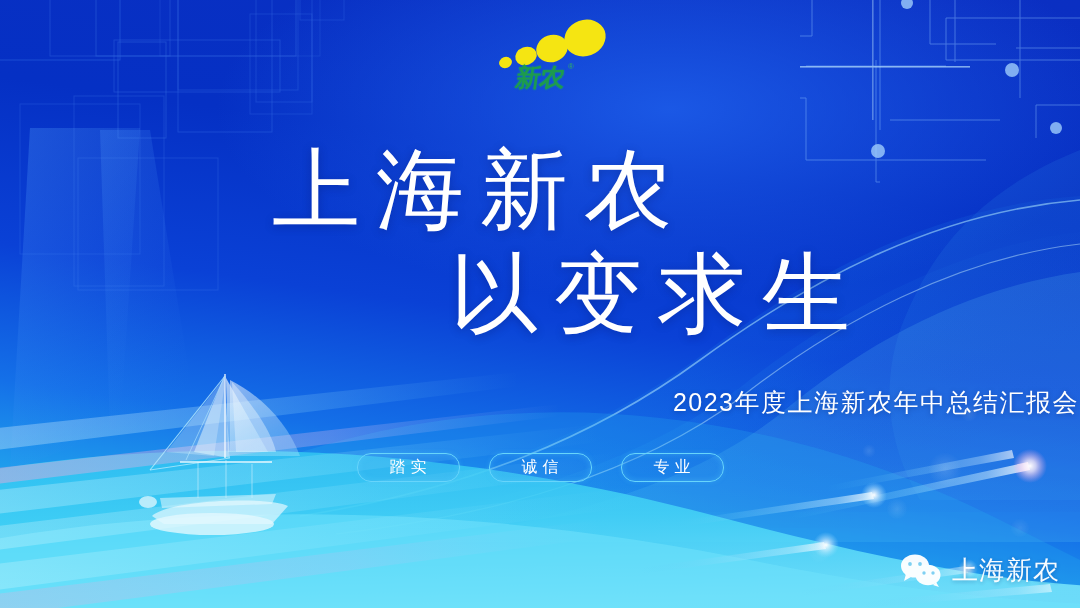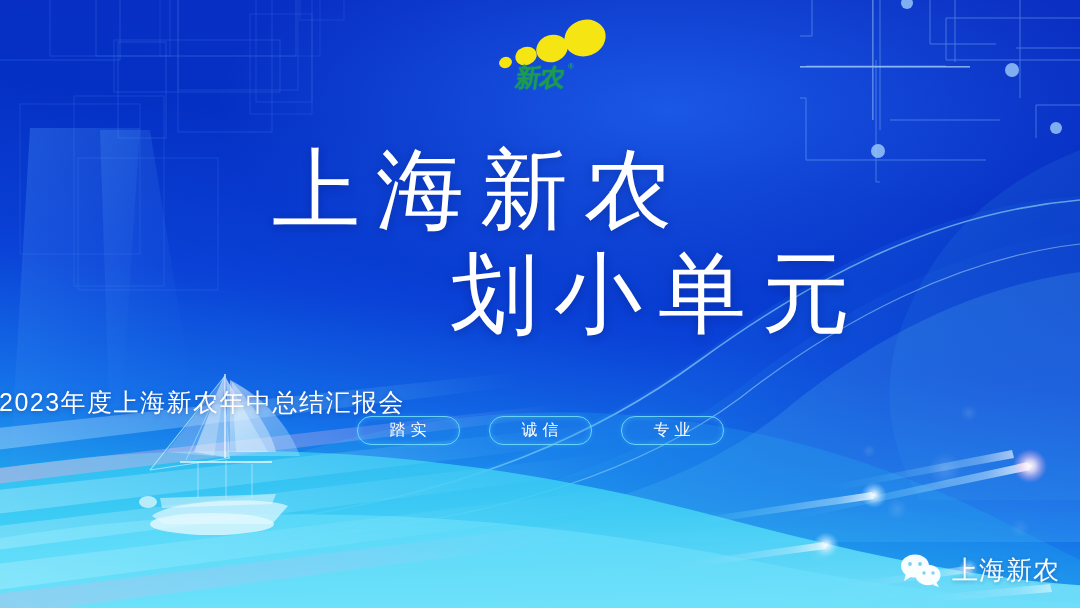--- a/index.html
+++ b/index.html
@@ -50,29 +50,29 @@
     line-height:1.02;
     white-space:nowrap;
     text-shadow:0 2px 10px rgba(0,20,90,.30);
   }
   .title-1{position:absolute;left:272px;top:0;}
   .title-2{position:absolute;left:450px;top:104px;}
 
   
   .subtitle{
     position:absolute;left:0;top:386px;width:1080px;
-    text-align:left;color:#ffffff;
+    text-align:right;color:#ffffff;
     font-size:25px;letter-spacing:1.5px;
     text-shadow:0 1px 5px rgba(0,25,90,.35);
   }
   .subtitle span{position:relative;left:-1px;}
 
   
   .badges{
-    position:absolute;left:0;top:416px;width:1080px;
+    position:absolute;left:0;top:453px;width:1080px;
     display:flex;justify-content:center;gap:29px;
   }
   .badge{
     min-width:88px;height:27px;
     border:1px solid #67d5fb;
     border-radius:14px;
     color:#ffffff;font-size:16px;letter-spacing:5px;
     display:flex;align-items:center;justify-content:center;
     padding:0 4px 0 9px;
     box-shadow:0 0 6px rgba(90,210,255,.35) inset,0 0 5px rgba(80,200,255,.25);
@@ -261,21 +261,21 @@
     <span class="dot d1"></span>
     <span class="dot d2"></span>
     <span class="dot d3"></span>
     <span class="dot d4"></span>
     <span class="mark">新农</span>
     <span class="tm">®</span>
   </div>
 
   <div class="title-wrap">
     <div class="title-line title-1">上海新农</div>
-    <div class="title-line title-2">划小单元</div>
+    <div class="title-line title-2">以变求生</div>
   </div>
 
   <div class="subtitle">
     <span>2023年度上海新农年中总结汇报会</span>
   </div>
 
   <div class="badges">
     <div class="badge">踏实</div>
     <div class="badge">诚信</div>
     <div class="badge">专业</div>

